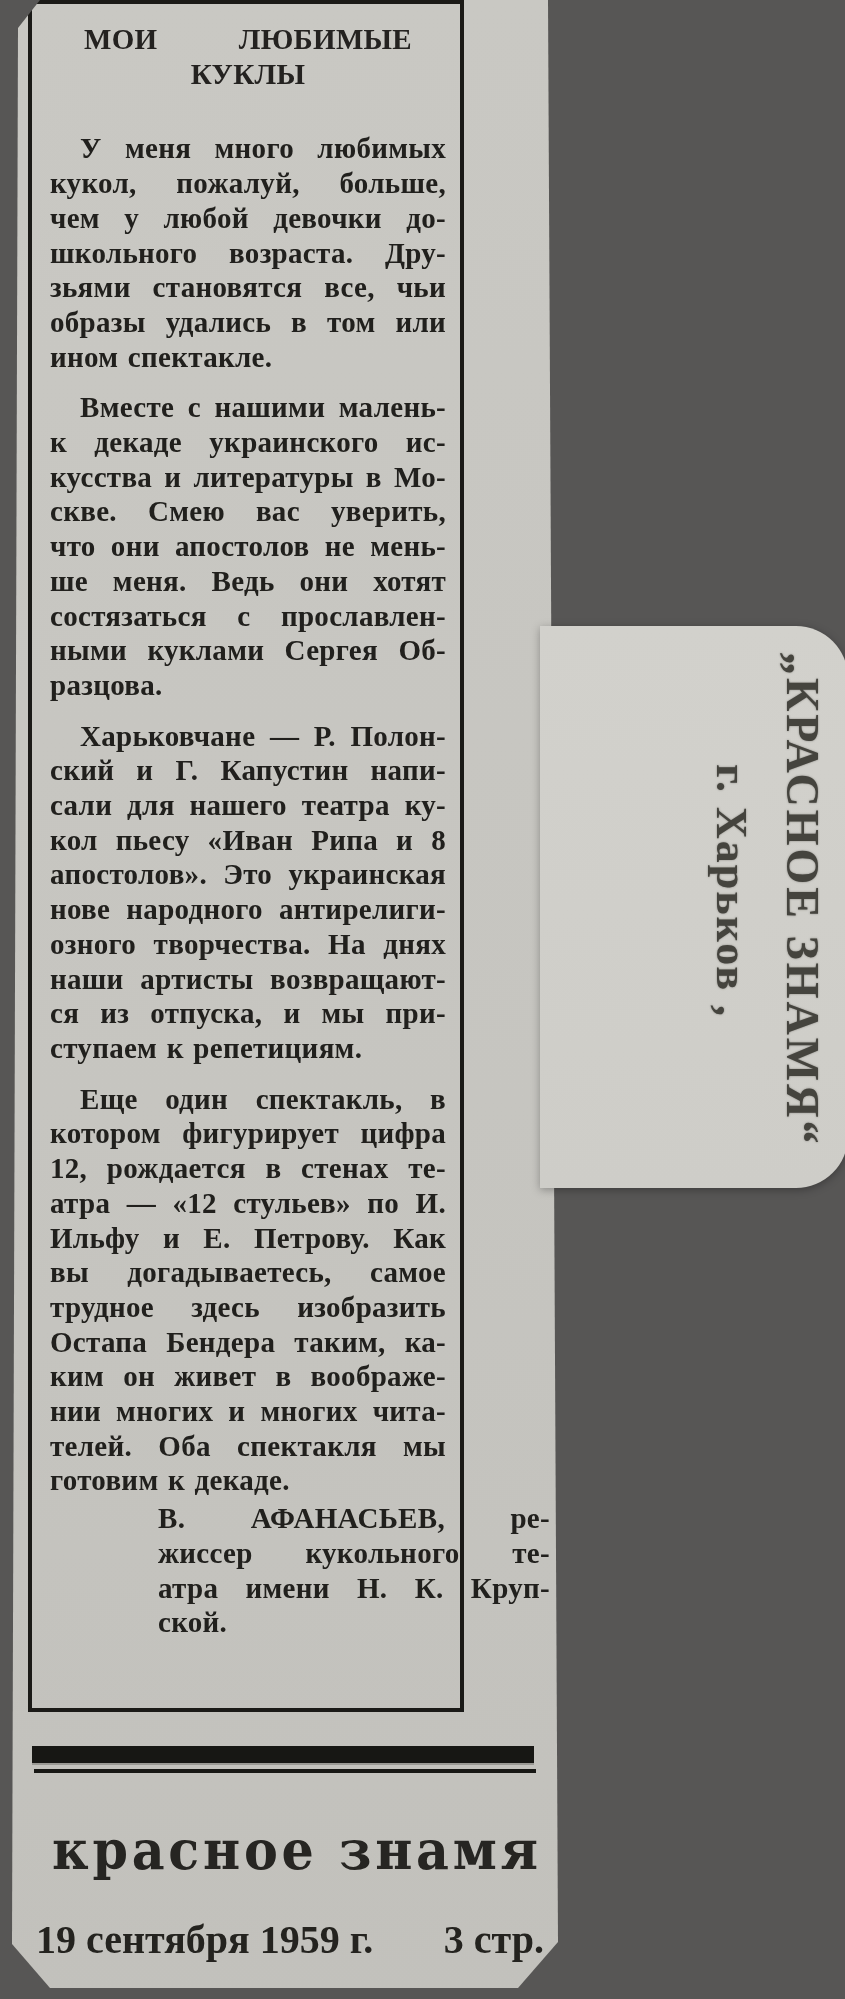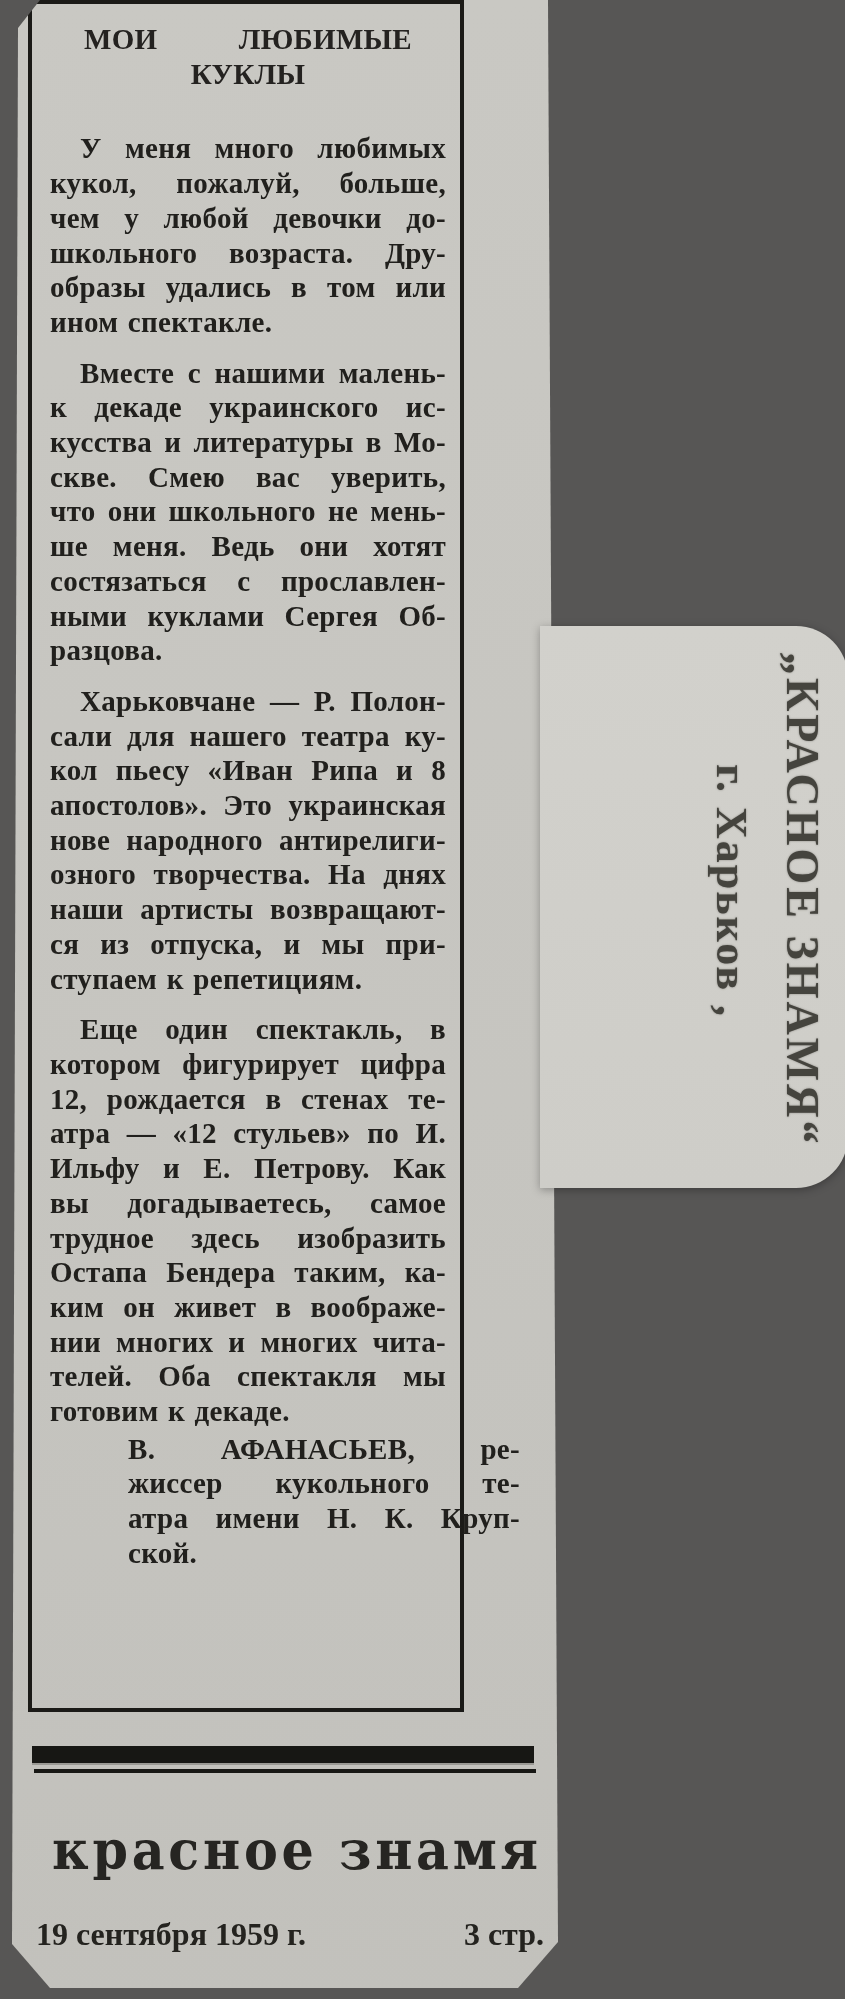--- a/index.html
+++ b/index.html
@@ -35,21 +35,21 @@
   .title .line.last-line{ text-align-last:center; }
   .body-text{ color:var(--ink); }
   .line{
     font-size:29px; line-height:34.7px; font-weight:bold;
     text-align:justify; text-align-last:justify;
     letter-spacing:0.3px; word-spacing:2px; white-space:normal;
   }
   .para .first-line{ text-indent:30px;margin-top:16px; }
   .para .last-line{ text-align-last:left; }
   .signature{
-    margin-left:78px; width:392px; margin-top:3px; color:var(--ink);
+    margin-left:108px; width:392px; margin-top:3px; color:var(--ink);
   }
   .signature .first-line{ text-indent:0; }
   .signature .last-line{ text-align-last:left; }
   
   .bar-thick{
     position:absolute; left:32px; top:1746px; width:502px; height:17px;
     background:var(--bar); box-shadow:0 2px 0 rgba(30,30,28,.25);
   }
   .bar-thin{
     position:absolute; left:34px; top:1769px; width:502px; height:4px;
@@ -59,21 +59,21 @@
   .masthead{
     position:absolute; left:52px; top:1818px;
     font-family:"DejaVu Serif", serif; font-weight:bold;
     font-size:54px; letter-spacing:4px; color:#262522;
     transform:scaleX(.94); transform-origin:left center;
     white-space:nowrap;
   }
   .date-row{
     position:absolute; left:36px; top:1916px; width:508px;
     display:flex; justify-content:space-between; align-items:baseline;
-    font-size:32px; font-weight:bold; color:#24231f;
+    font-size:40px; font-weight:bold; color:#24231f;
   }
   
   .tab{
     position:absolute; left:540px; top:626px; width:308px; height:562px;
     background:linear-gradient(180deg,#d2d1cc,#cecdc8);
     border-radius:0 52px 52px 0;
     filter:drop-shadow(0px 2px 4px rgba(0,0,0,0.3));
   }
   .stamp-line{
     position:absolute; writing-mode:vertical-rl;
@@ -95,36 +95,38 @@
       <div class="title">
           <div class="line first-line">МОИ ЛЮБИМЫЕ</div>
           <div class="line last-line">КУКЛЫ</div>
         </div>
       <div class="body-text">
           <div class="para">
             <div class="line first-line">У меня много любимых</div>
             <div class="line">кукол, пожалуй, больше,</div>
             <div class="line">чем у любой девочки до-</div>
             <div class="line">школьного возраста. Дру-</div>
+            <div class="line">зьями становятся все, чьи</div>
             <div class="line">образы удались в том или</div>
             <div class="line last-line">ином спектакле.</div>
           </div>
           <div class="para">
             <div class="line first-line">Вместе с нашими малень-</div>
             <div class="line">к декаде украинского ис-</div>
             <div class="line">кусства и литературы в Мо-</div>
             <div class="line">скве. Смею вас уверить,</div>
-            <div class="line">что они школьного не мень-</div>
+            <div class="line">что они апостолов не мень-</div>
             <div class="line">ше меня. Ведь они хотят</div>
             <div class="line">состязаться с прославлен-</div>
             <div class="line">ными куклами Сергея Об-</div>
             <div class="line last-line">разцова.</div>
           </div>
           <div class="para">
             <div class="line first-line">Харьковчане — Р. Полон-</div>
+            <div class="line">ский и Г. Капустин напи-</div>
             <div class="line">сали для нашего театра ку-</div>
             <div class="line">кол пьесу «Иван Рипа и 8</div>
             <div class="line">апостолов». Это украинская</div>
             <div class="line">нове народного антирелиги-</div>
             <div class="line">озного творчества. На днях</div>
             <div class="line">наши артисты возвращают-</div>
             <div class="line">ся из отпуска, и мы при-</div>
             <div class="line last-line">ступаем к репетициям.</div>
           </div>
           <div class="para">

